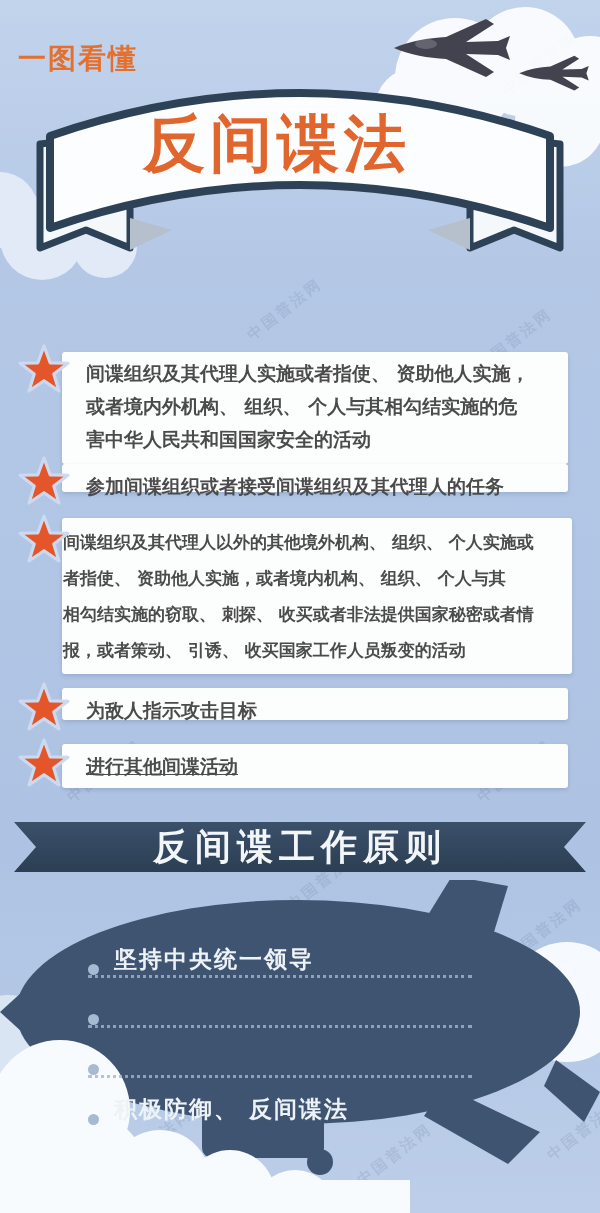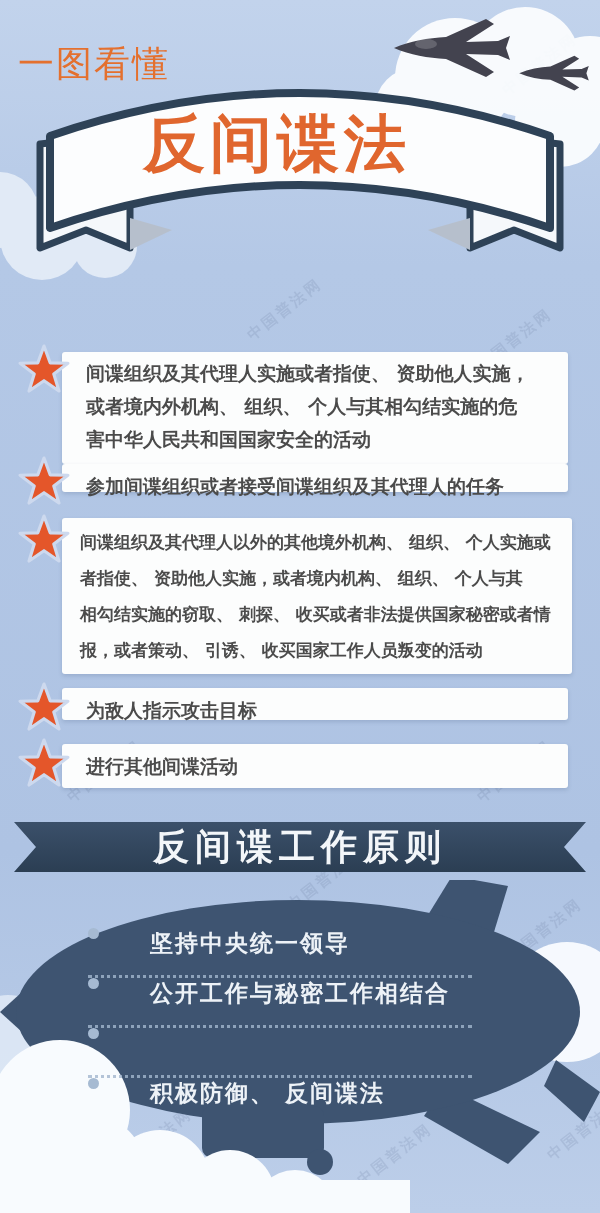--- a/index.html
+++ b/index.html
@@ -8,21 +8,21 @@
     background:linear-gradient(180deg,#c2d3ec 0%,#b4c8e6 22%,#aec3e3 70%,#bccee9 100%);
     font-family:"DejaVu Sans","Liberation Sans",sans-serif;
   }
   .abs{position:absolute;}
   
   .watermark{
     position:absolute;color:rgba(92,115,150,.17);font-size:15px;font-weight:700;
     letter-spacing:3px;transform:rotate(-38deg);white-space:nowrap;pointer-events:none;
   }
   
-  .tagline{left:18px;top:40px;font-size:36px;font-weight:400;color:#e4702e;letter-spacing:2px;z-index:3;}
+  .tagline{left:18px;top:40px;font-size:28px;font-weight:700;color:#e4702e;letter-spacing:2px;z-index:3;}
   #ribbon-svg{left:0;top:78px;z-index:2;}
   .banner-title{
     left:0;top:102px;width:554px;text-align:center;z-index:3;
     font-size:62px;font-weight:800;color:#e0662e;letter-spacing:5px;
   }
   #jets-svg{left:392px;top:16px;z-index:2;}
   #clouds-top{left:0;top:0;z-index:1;}
   
   .section-header{
     position:absolute;left:14px;width:572px;height:50px;
@@ -38,27 +38,27 @@
   #star-1{top:344px;} #star-2{top:456px;} #star-3{top:514px;} #star-4{top:682px;} #star-5{top:738px;}
   
   .behavior-box{
     position:absolute;left:62px;width:506px;box-sizing:border-box;
     background:#fcfdfd;border-radius:3px;box-shadow:0 2px 4px rgba(50,70,110,.18);
     color:#4b4b4b;font-weight:600;white-space:pre-line;z-index:3;
     padding:5px 12px 8px 24px;font-size:19px;line-height:33px;
   }
   #box-1{top:352px;min-height:106px;}
   #box-2{top:464px;height:28px;line-height:34px;}
-  #box-3{top:518px;min-height:152px;font-size:17px;line-height:36px;padding:6px 10px 6px 18px;width:510px;}
+  #box-3{top:518px;min-height:152px;font-size:17px;line-height:36px;padding:6px 10px 6px 1px;width:510px;}
   #box-4{top:688px;height:32px;line-height:34px;}
-  #box-5{top:744px;height:44px;line-height:34px;}
+  #box-5{top:744px;height:44px;line-height:34px;text-decoration:underline;}
   
   #blimp-svg{left:0;top:880px;z-index:1;}
   .principles{position:absolute;left:88px;top:928px;width:384px;z-index:2;}
-  .principle-row{height:47px;display:flex;align-items:flex-start;gap:36px;}
+  .principle-row{height:47px;display:flex;align-items:flex-end;}
   .principle-row:not(:last-child){border-bottom:3px dotted rgba(163,182,206,.8);}
   .bullet{width:11px;height:11px;border-radius:50%;background:#a6bad2;margin-right:15px;flex:0 0 auto;}
   .principle-text{font-size:23px;font-weight:700;color:#edf2f7;letter-spacing:2px;}
 </style>
 </head>
 <body>
 
 <div id="canvas">
 
   <div class="watermark" style="left:75px;top:140px">中国普法网</div>
@@ -172,21 +172,20 @@
     </g>
   </svg>
 
   <div class="principles">
     <div class="principle-row">
       <span class="bullet"></span>
       <span class="principle-text">坚持中央统一领导</span>
     </div>
     <div class="principle-row">
       <span class="bullet"></span>
-      <span class="principle-text">公开工作与秘密工作相结合</span>
     </div>
     <div class="principle-row">
       <span class="bullet"></span>
     </div>
     <div class="principle-row">
       <span class="bullet"></span>
       <span class="principle-text">积极防御、 反间谍法</span>
     </div>
   </div>
 

